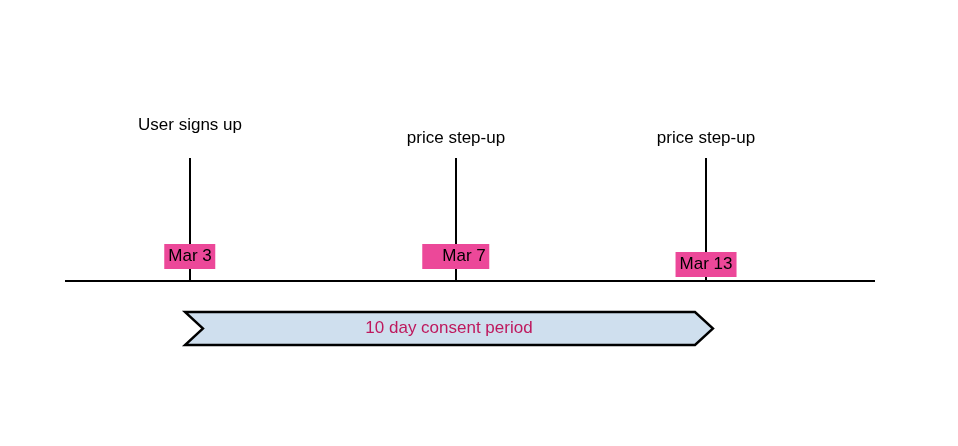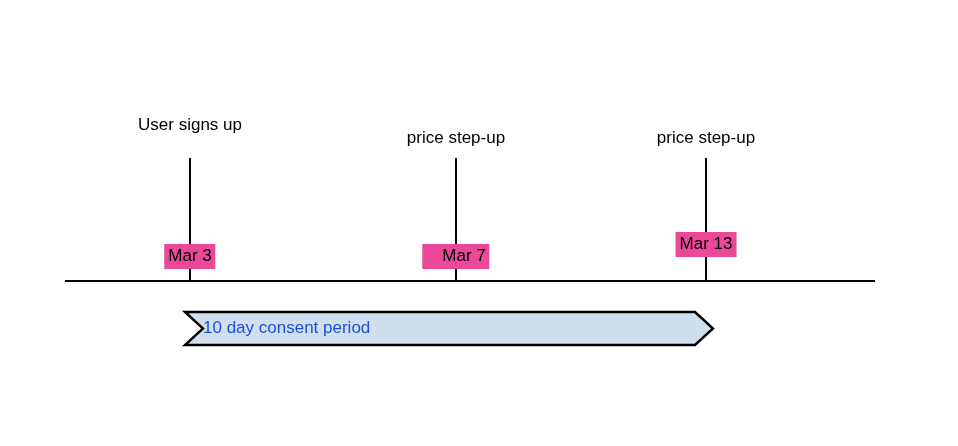--- a/index.html
+++ b/index.html
@@ -41,22 +41,22 @@
     line-height: 22px;
     color: #000000;
     background: #ec4899;
     padding: 1px 4px 2px 4px;
     white-space: nowrap;
   }
   .band-label {
     position: absolute;
     font-size: 17px;
     line-height: 20px;
-    color: #1d4ed8;
-    text-align: left;
+    color: #be185d;
+    text-align: center;
     white-space: nowrap;
     pointer-events: none;
   }
 </style>
 </head>
 <body>
 
 <div id="canvas">
 
   <svg id="diagram-svg" viewBox="0 0 958 446" xmlns="http://www.w3.org/2000/svg">
@@ -79,17 +79,17 @@
   </div>
 
   <div class="evt-label" style="left:596px; top:103px; width:220px;">
     <div>price step-up</div>
   </div>
 
   <div class="date-chip" style="left:190px; top:244px; transform:translateX(-50%);">Mar 3</div>
 
   <div class="date-chip" style="left:456px; top:244px; transform:translateX(-50%);padding-left:20px;">Mar 7</div>
 
-  <div class="date-chip" style="left:706px; top:232px; transform:translateX(-50%);">Mar 13</div>
+  <div class="date-chip" style="left:706px; top:252px; transform:translateX(-50%);">Mar 13</div>
 
   <div class="band-label" style="left:203px; top:318px; width:492px;">10 day consent period</div>
 
 </div>
 
 </body></html>

